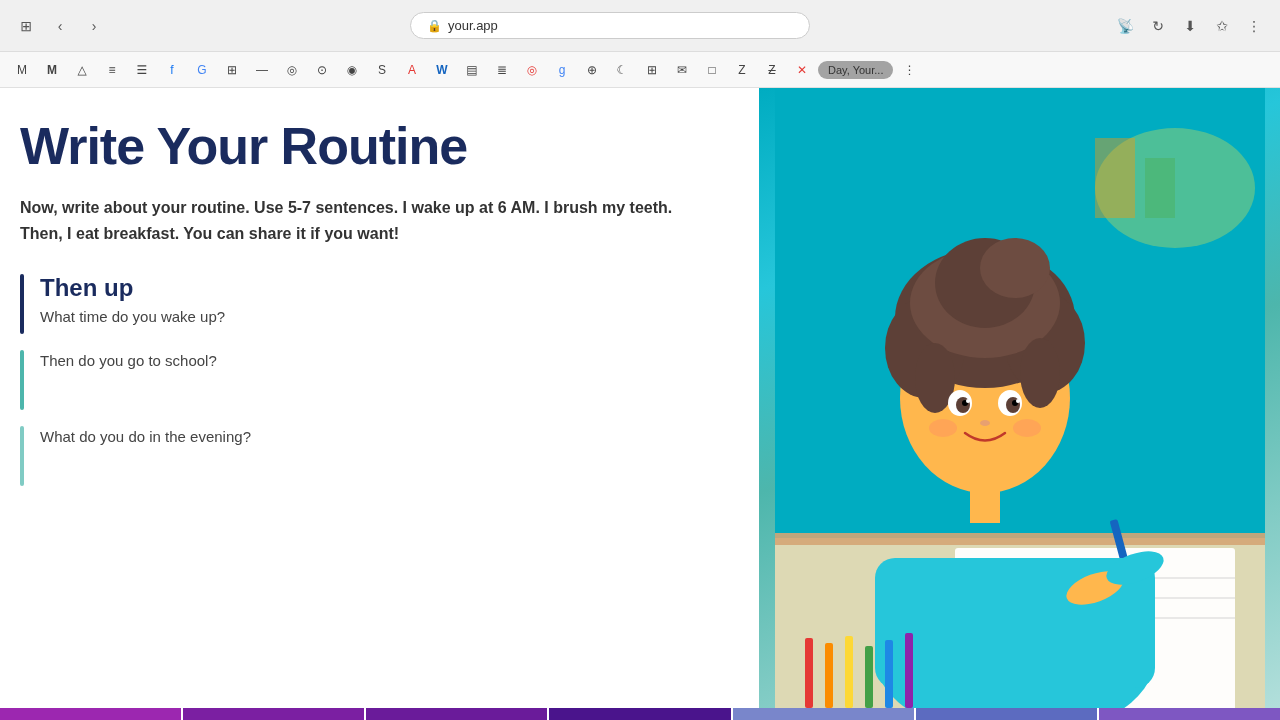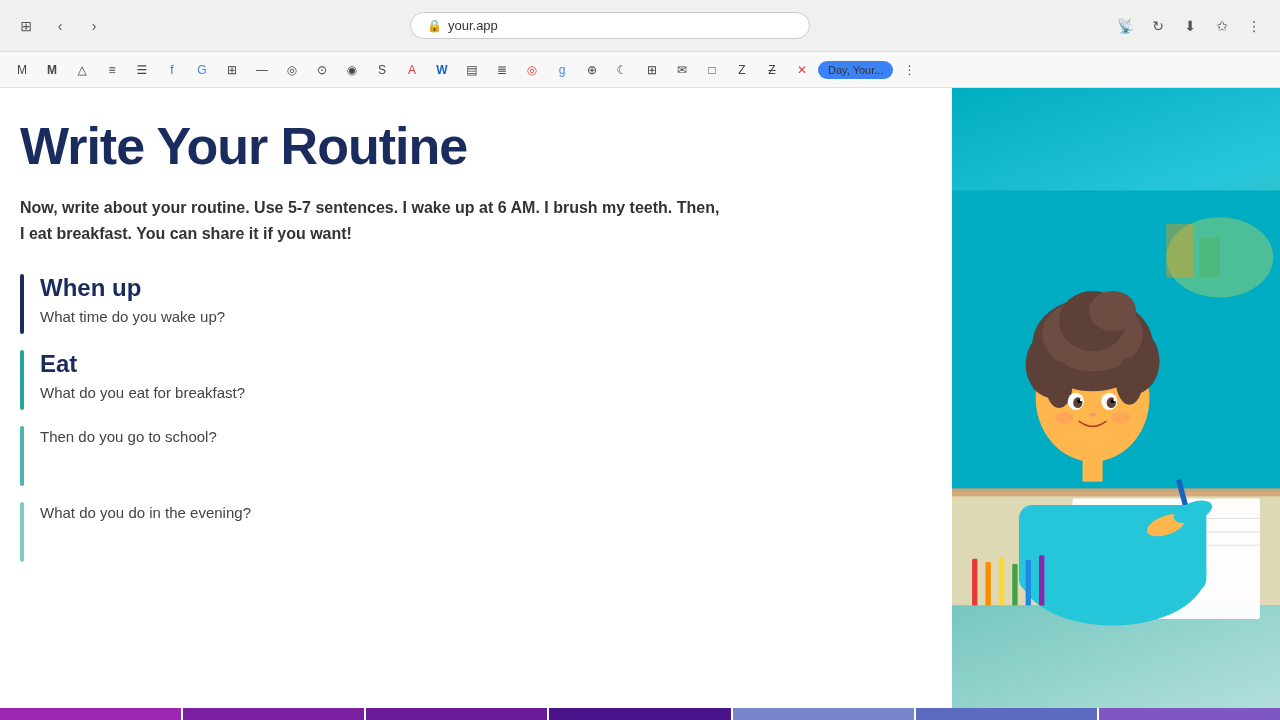--- a/index.html
+++ b/index.html
@@ -91,36 +91,36 @@
       background: transparent;
       cursor: pointer;
       display: flex;
       align-items: center;
       justify-content: center;
       color: #444;
       font-size: 12px;
     }
 
     .tab-pill {
-      background: #3b82f6;
+      background: #a3a3a3;
       border-radius: 12px;
       padding: 3px 10px;
       font-size: 11px;
       color: #333;
       white-space: nowrap;
     }
 
     
     .main-content {
       display: flex;
       height: calc(720px - 52px - 36px - 12px);
     }
 
     .left-panel {
-      width: 952px;
+      width: 759px;
       padding: 30px 40px 20px 20px;
       overflow: hidden;
     }
 
     .right-panel {
       flex: 1;
       overflow: hidden;
       position: relative;
     }
 
@@ -281,32 +281,25 @@
 
   <div class="left-panel">
     <h1 class="page-title">Write Your Routine</h1>
     <p class="page-description">Now, write about your routine. Use 5-7 sentences. I wake up at 6 AM. I brush my teeth. Then, I eat breakfast. You can share it if you want!</p>
 
     <div class="routine-list">
 
       <div class="routine-item">
         <div class="routine-border routine-border-dark"></div>
         <div class="routine-content">
-          <div class="routine-heading">When up</div>
+          <div class="routine-heading">Then up</div>
           <div class="routine-question">What time do you wake up?</div>
         </div>
       </div>
 
-      <div class="routine-item">
-        <div class="routine-border routine-border-teal"></div>
-        <div class="routine-content">
-          <div class="routine-heading">Eat</div>
-          <div class="routine-question">What do you eat for breakfast?</div>
-        </div>
-      </div>
 
       <div class="routine-item">
         <div class="routine-border routine-border-light-teal"></div>
         <div class="routine-content">
           <div class="routine-question">Then do you go to school?</div>
         </div>
       </div>
 
       <div class="routine-item">
         <div class="routine-border routine-border-pale-teal"></div>

